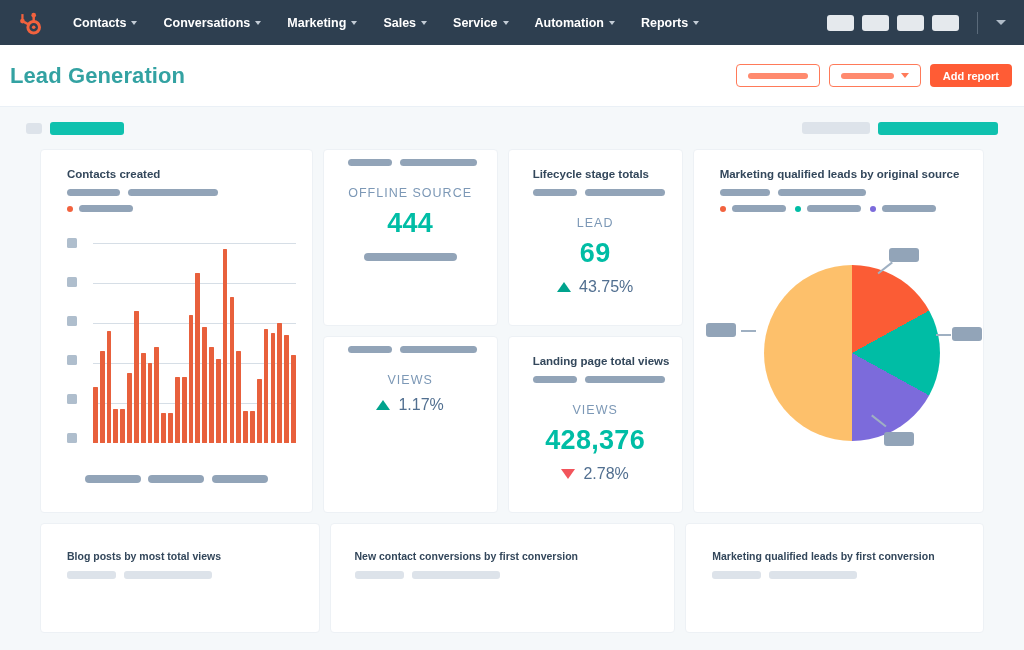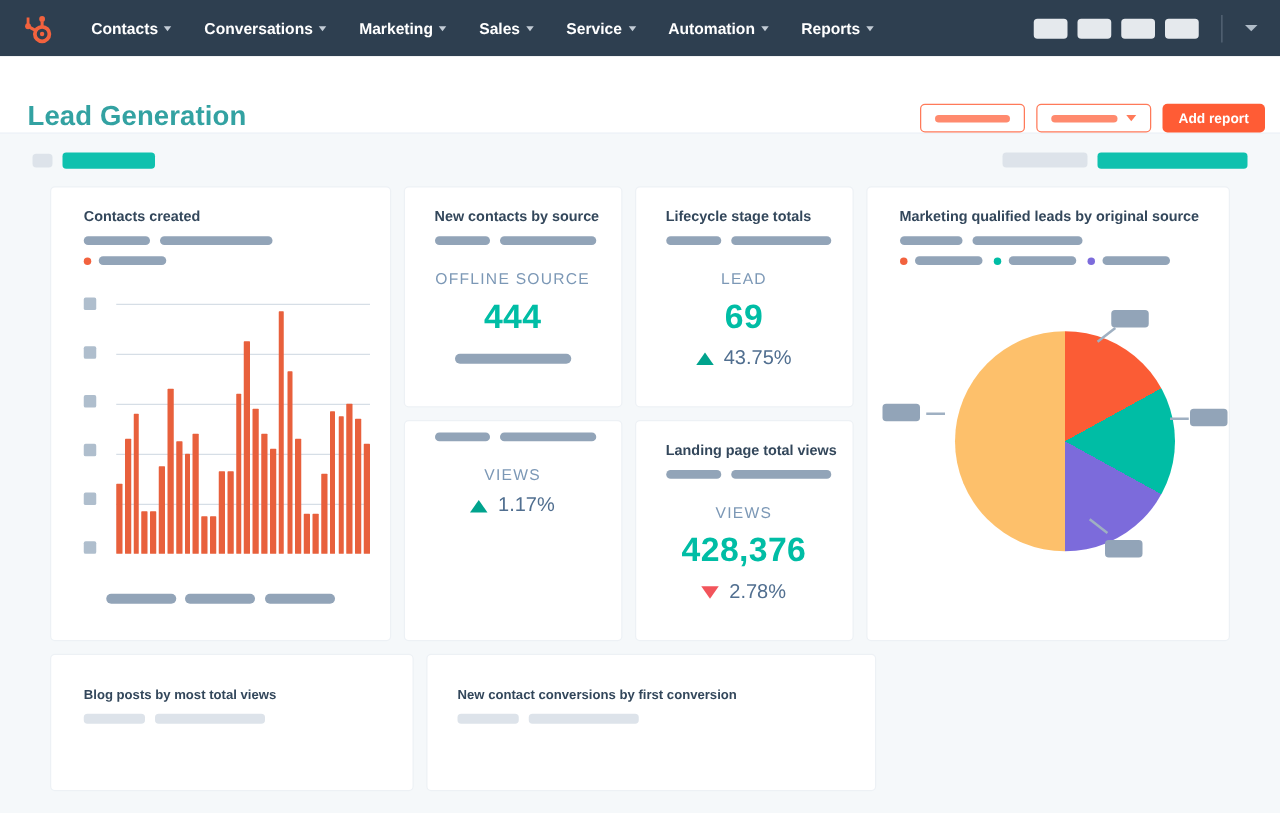--- a/index.html
+++ b/index.html
@@ -39,21 +39,21 @@
   .nav-divider { width: 1px; height: 22px; background: #5A6A7A; margin: 0 10px; }
   .nav-chevron {
     width: 0; height: 0; border-left: 5px solid transparent;
     border-right: 5px solid transparent; border-top: 5px solid #B0BCC8;
     margin-right: 4px;
   }
 
   
   .pagehead {
     height: 62px; background: #FFFFFF;
-    display: flex; align-items: flex-end; padding: 0 22px;
+    display: flex; align-items: center; padding: 0 10px;
     border-bottom: 1px solid #EAF0F6; position: relative;
   }
   .pagetitle { color: #33A2A2; font-size: 22px; font-weight: bold; letter-spacing: .1px; }
   .head-actions {
     position: absolute; right: 12px; display: flex; align-items: center; gap: 9px;
   }
   .btn-outline {
     border: 1.4px solid #FF7A59; border-radius: 4px; height: 23px;
     display: flex; align-items: center; justify-content: center; gap: 7px;
     padding: 0 11px; background: #FFFFFF; cursor: pointer;
@@ -306,21 +306,20 @@
         <div class="redact-slate" style="width:56px;height:8px"></div>
         <div class="redact-slate" style="width:56px;height:8px"></div>
         <div class="redact-slate" style="width:56px;height:8px"></div>
       </div>
     </div>
 
     <div style="display:flex;flex-direction:column;gap:10px">
       <div class="row">
 
         <div class="card" style="width:175px;height:177px">
-          <div class="card-title" style="padding-left:24px">New contacts by source</div>
           <div class="card-sub" style="padding-left:24px">
             <div class="redact-slate" style="width:44px;height:7px"></div>
             <div class="redact-slate" style="width:77px;height:7px"></div>
           </div>
           <div class="kpi-label">OFFLINE SOURCE</div>
           <div class="kpi-value">444</div>
           <div class="kpi-redact">
             <div class="redact-slate" style="width:93px;height:8px"></div>
           </div>
         </div>
@@ -419,14 +418,21 @@
     </div>
 
     <div class="card" style="width:360px;height:110px">
       <div class="bottomcard-title" style="padding-left:24px">New contact conversions by first conversion</div>
       <div class="card-sub" style="padding-left:24px">
         <div class="redact-grey" style="width:49px;height:8px"></div>
         <div class="redact-grey" style="width:88px;height:8px"></div>
       </div>
     </div>
 
+    <div class="card" style="width:311px;height:110px">
+      <div class="bottomcard-title">Marketing qualified leads by first conversion</div>
+      <div class="card-sub">
+        <div class="redact-grey" style="width:49px;height:8px"></div>
+        <div class="redact-grey" style="width:88px;height:8px"></div>
+      </div>
+    </div>
   </div>
 </div>
 
 </body></html>

